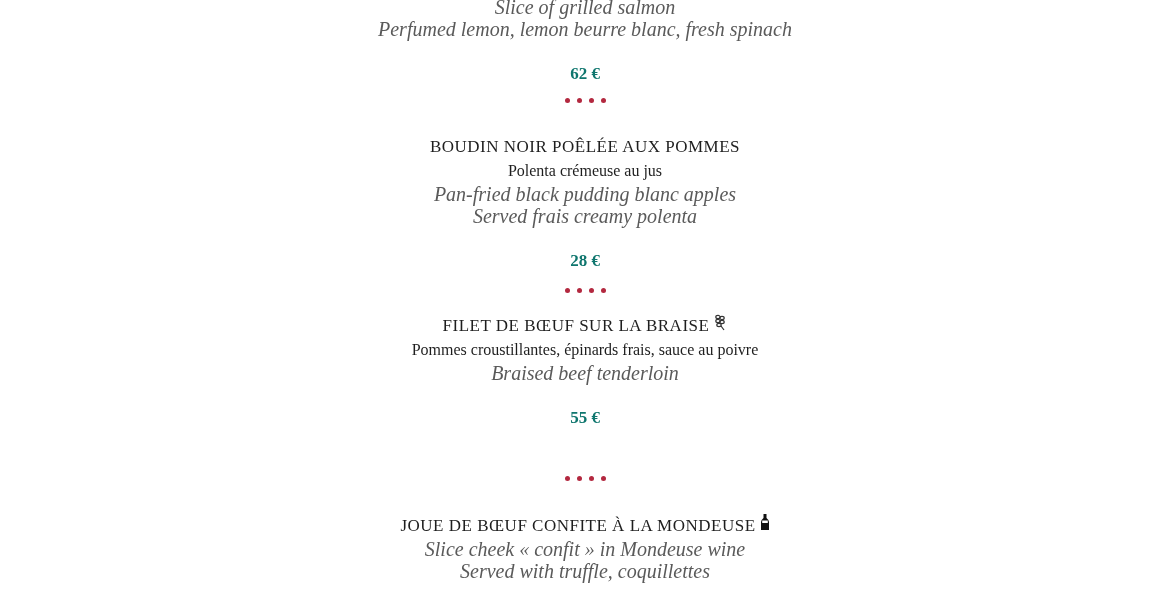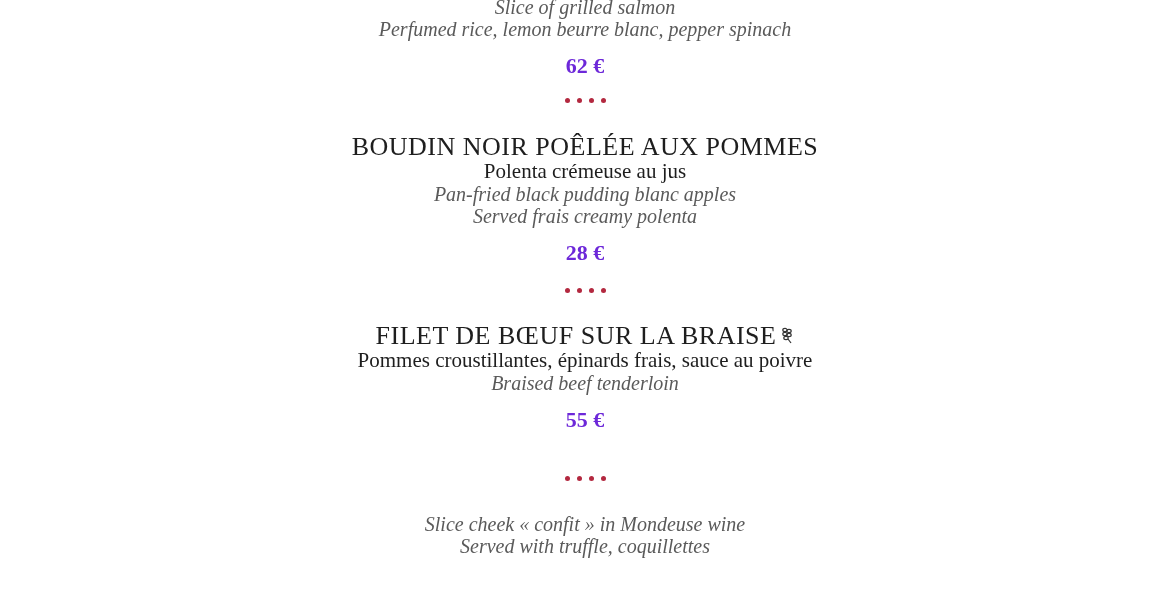--- a/index.html
+++ b/index.html
@@ -1,69 +1,73 @@
 <!DOCTYPE html>
 <html><head>
 <meta charset="utf-8">
 <style>
   html, body { margin: 0; padding: 0; background: #ffffff; }
   body { width: 1170px; height: 600px; overflow: hidden; position: relative;
          font-family: "DejaVu Serif", "Liberation Serif", serif; color: #1e1e1e; }
   .menu { position: absolute; left: 0; top: 0; width: 1170px; text-align: center; }
   .dish { position: absolute; left: 0; width: 1170px; text-align: center; }
-  .title { font-family: "Liberation Serif", serif; font-size: 26px; letter-spacing: 0.5px; line-height: 24px; color: #1e1e1e; }
-  .fr { font-family: "Liberation Serif", serif; font-size: 21px; line-height: 24px; color: #1e1e1e; }
+  .title { font-family: "Liberation Serif", serif; font-size: 17px; letter-spacing: 0.5px; line-height: 24px; color: #1e1e1e; }
+  .fr { font-family: "Liberation Serif", serif; font-size: 16px; line-height: 24px; color: #1e1e1e; }
   .en { font-family: "Liberation Serif", serif; font-style: italic; font-size: 20px; line-height: 22px; color: #5a5a5a; }
-  .price { font-family: "Liberation Serif", serif; font-weight: bold; font-size: 22px; line-height: 20px; margin-top: 16px; color: #6d28d9; }
+  .price { font-family: "Liberation Serif", serif; font-weight: bold; font-size: 17px; line-height: 20px; margin-top: 24px; color: #0f766e; }
   .sep { position: absolute; left: 0; width: 1170px; text-align: center; height: 10px; }
   .dot { display: inline-block; width: 5px; height: 5px; border-radius: 50%; background: #b3283f; margin: 0 3.5px; vertical-align: top; }
   .icon { display: inline-block; vertical-align: baseline; margin-left: 4px; }
 </style>
 </head>
 <body>
 
 <div class="menu">
 
   <div class="dish" style="top:-4px;">
     <div class="en">Slice of grilled salmon</div>
-    <div class="en">Perfumed rice, lemon beurre blanc, pepper spinach</div>
+    <div class="en">Perfumed lemon, lemon beurre blanc, fresh spinach</div>
     <div class="price">62 €</div>
   </div>
   <div class="sep" style="top:98px;">
     <span class="dot"></span><span class="dot"></span><span class="dot"></span><span class="dot"></span>
   </div>
 
   <div class="dish" style="top:135px;">
     <div class="title">BOUDIN NOIR POÊLÉE AUX POMMES</div>
     <div class="fr">Polenta crémeuse au jus</div>
     <div class="en">Pan-fried black pudding blanc apples</div>
     <div class="en">Served frais creamy polenta</div>
     <div class="price">28 €</div>
   </div>
   <div class="sep" style="top:288px;">
     <span class="dot"></span><span class="dot"></span><span class="dot"></span><span class="dot"></span>
   </div>
 
-  <div class="dish" style="top:324px;">
+  <div class="dish" style="top:313px;">
     <div class="title"><span>FILET DE BŒUF SUR LA BRAISE</span><span class="icon"><svg width="14" height="18" viewBox="0 0 14 18">
             <g fill="none" stroke="#333" stroke-width="1.2">
               <ellipse cx="5" cy="4" rx="2.2" ry="1.6"></ellipse>
               <ellipse cx="9" cy="5" rx="2.2" ry="1.6"></ellipse>
               <ellipse cx="5" cy="8" rx="2.2" ry="1.6"></ellipse>
               <ellipse cx="9" cy="9" rx="2.2" ry="1.6"></ellipse>
               <ellipse cx="6" cy="12" rx="2.2" ry="1.6"></ellipse>
               <path d="M8 13 L11 17"></path>
             </g>
           </svg></span></div>
     <div class="fr">Pommes croustillantes, épinards frais, sauce au poivre</div>
     <div class="en">Braised beef tenderloin</div>
     <div class="price">55 €</div>
   </div>
   <div class="sep" style="top:476px;">
     <span class="dot"></span><span class="dot"></span><span class="dot"></span><span class="dot"></span>
   </div>
 
   <div class="dish" style="top:513px;">
+    <div class="title"><span>JOUE DE BŒUF CONFITE À LA MONDEUSE</span><span class="icon"><svg width="10" height="18" viewBox="0 0 10 18">
+            <path d="M3.5 1 H6.5 V5 Q9 7 9 9 V17 H1 V9 Q1 7 3.5 5 Z" fill="#111"></path>
+            <rect x="2.2" y="7.5" width="5.6" height="2.5" fill="#fff"></rect>
+          </svg></span></div>
     <div class="en">Slice cheek « confit » in Mondeuse wine</div>
     <div class="en">Served with truffle, coquillettes</div>
   </div>
 
 </div>
 
 </body></html>

